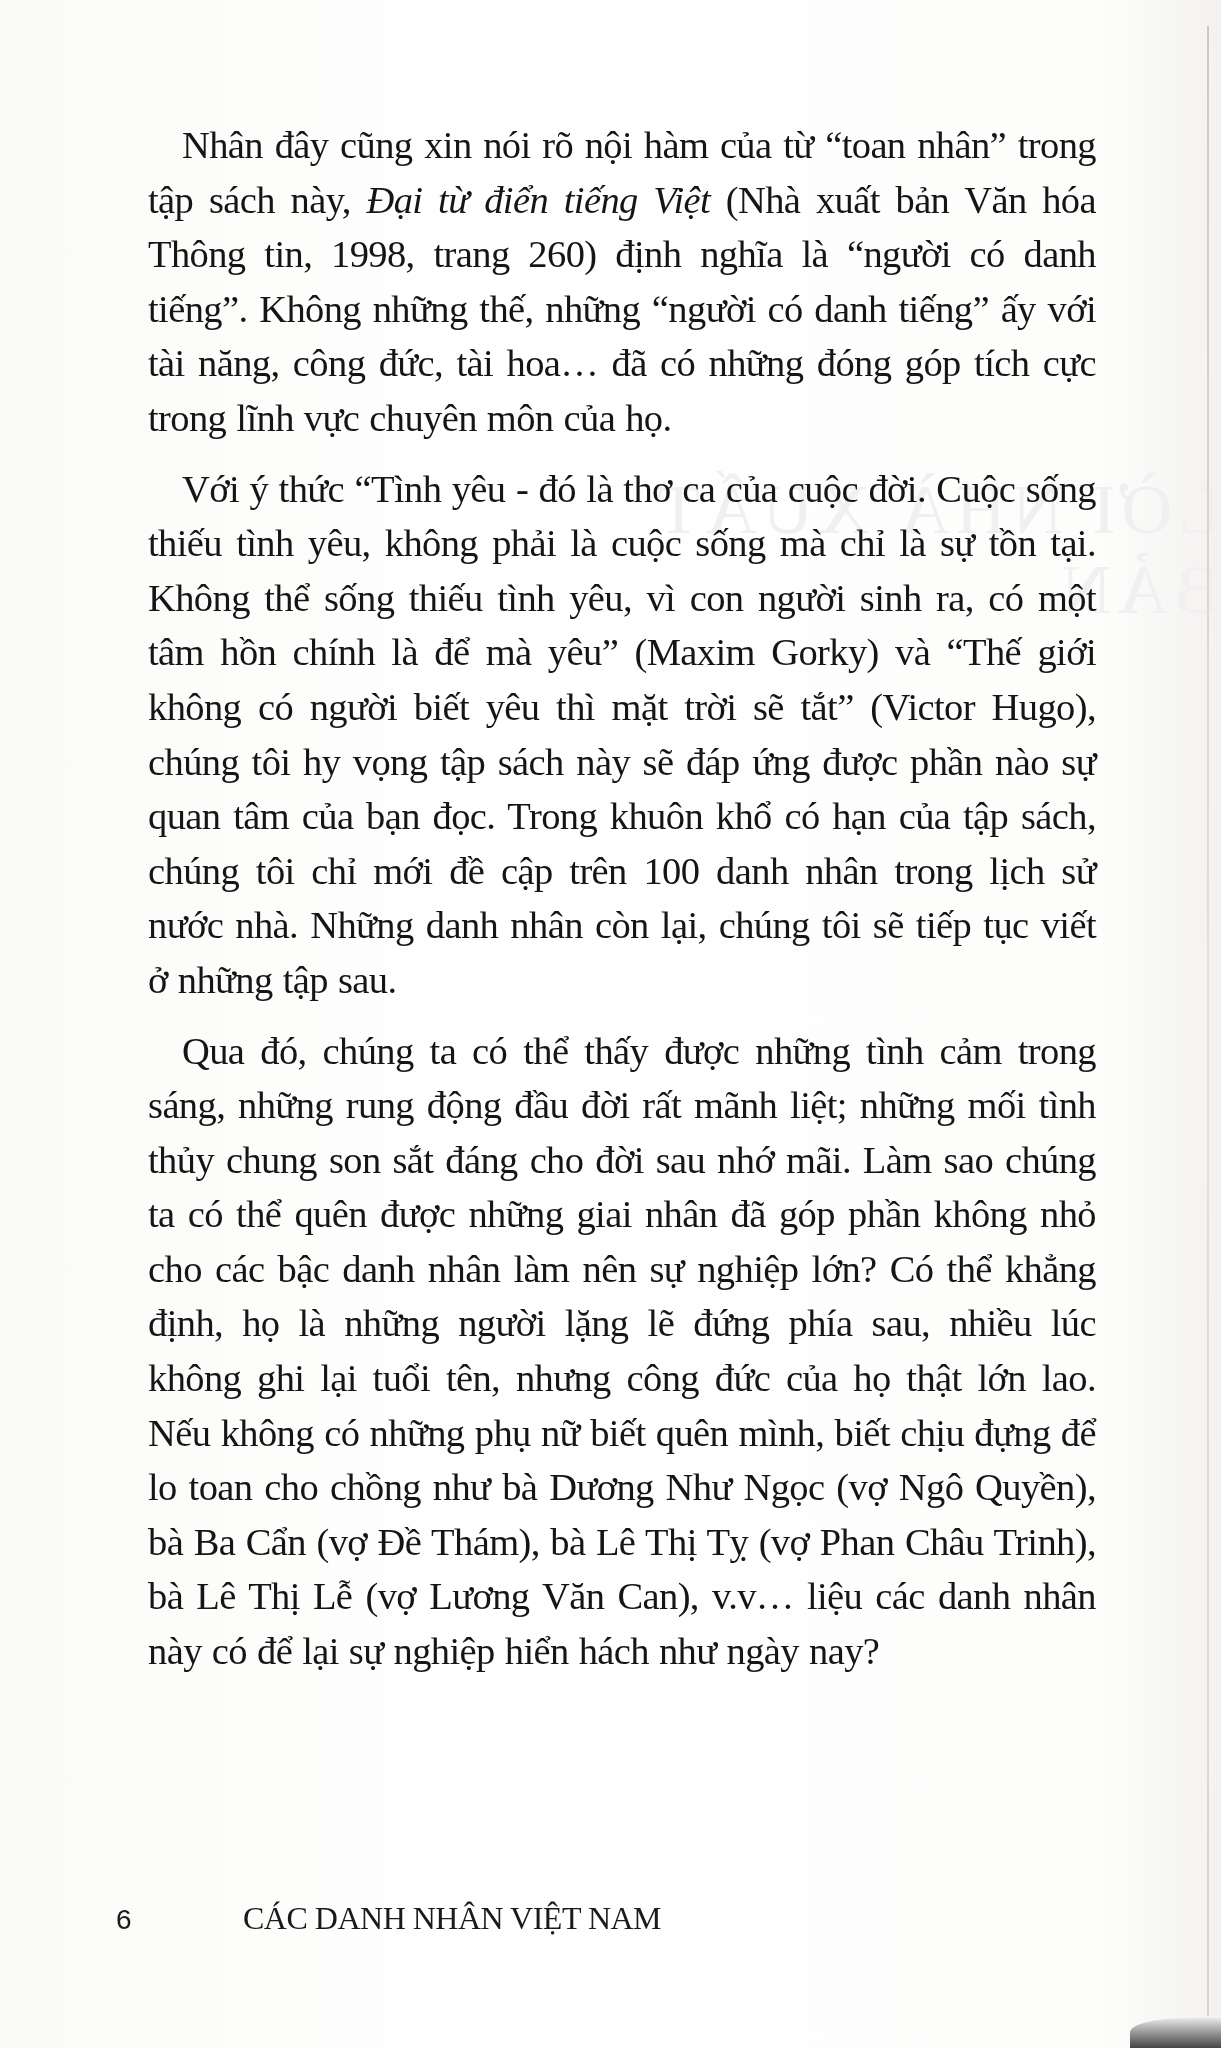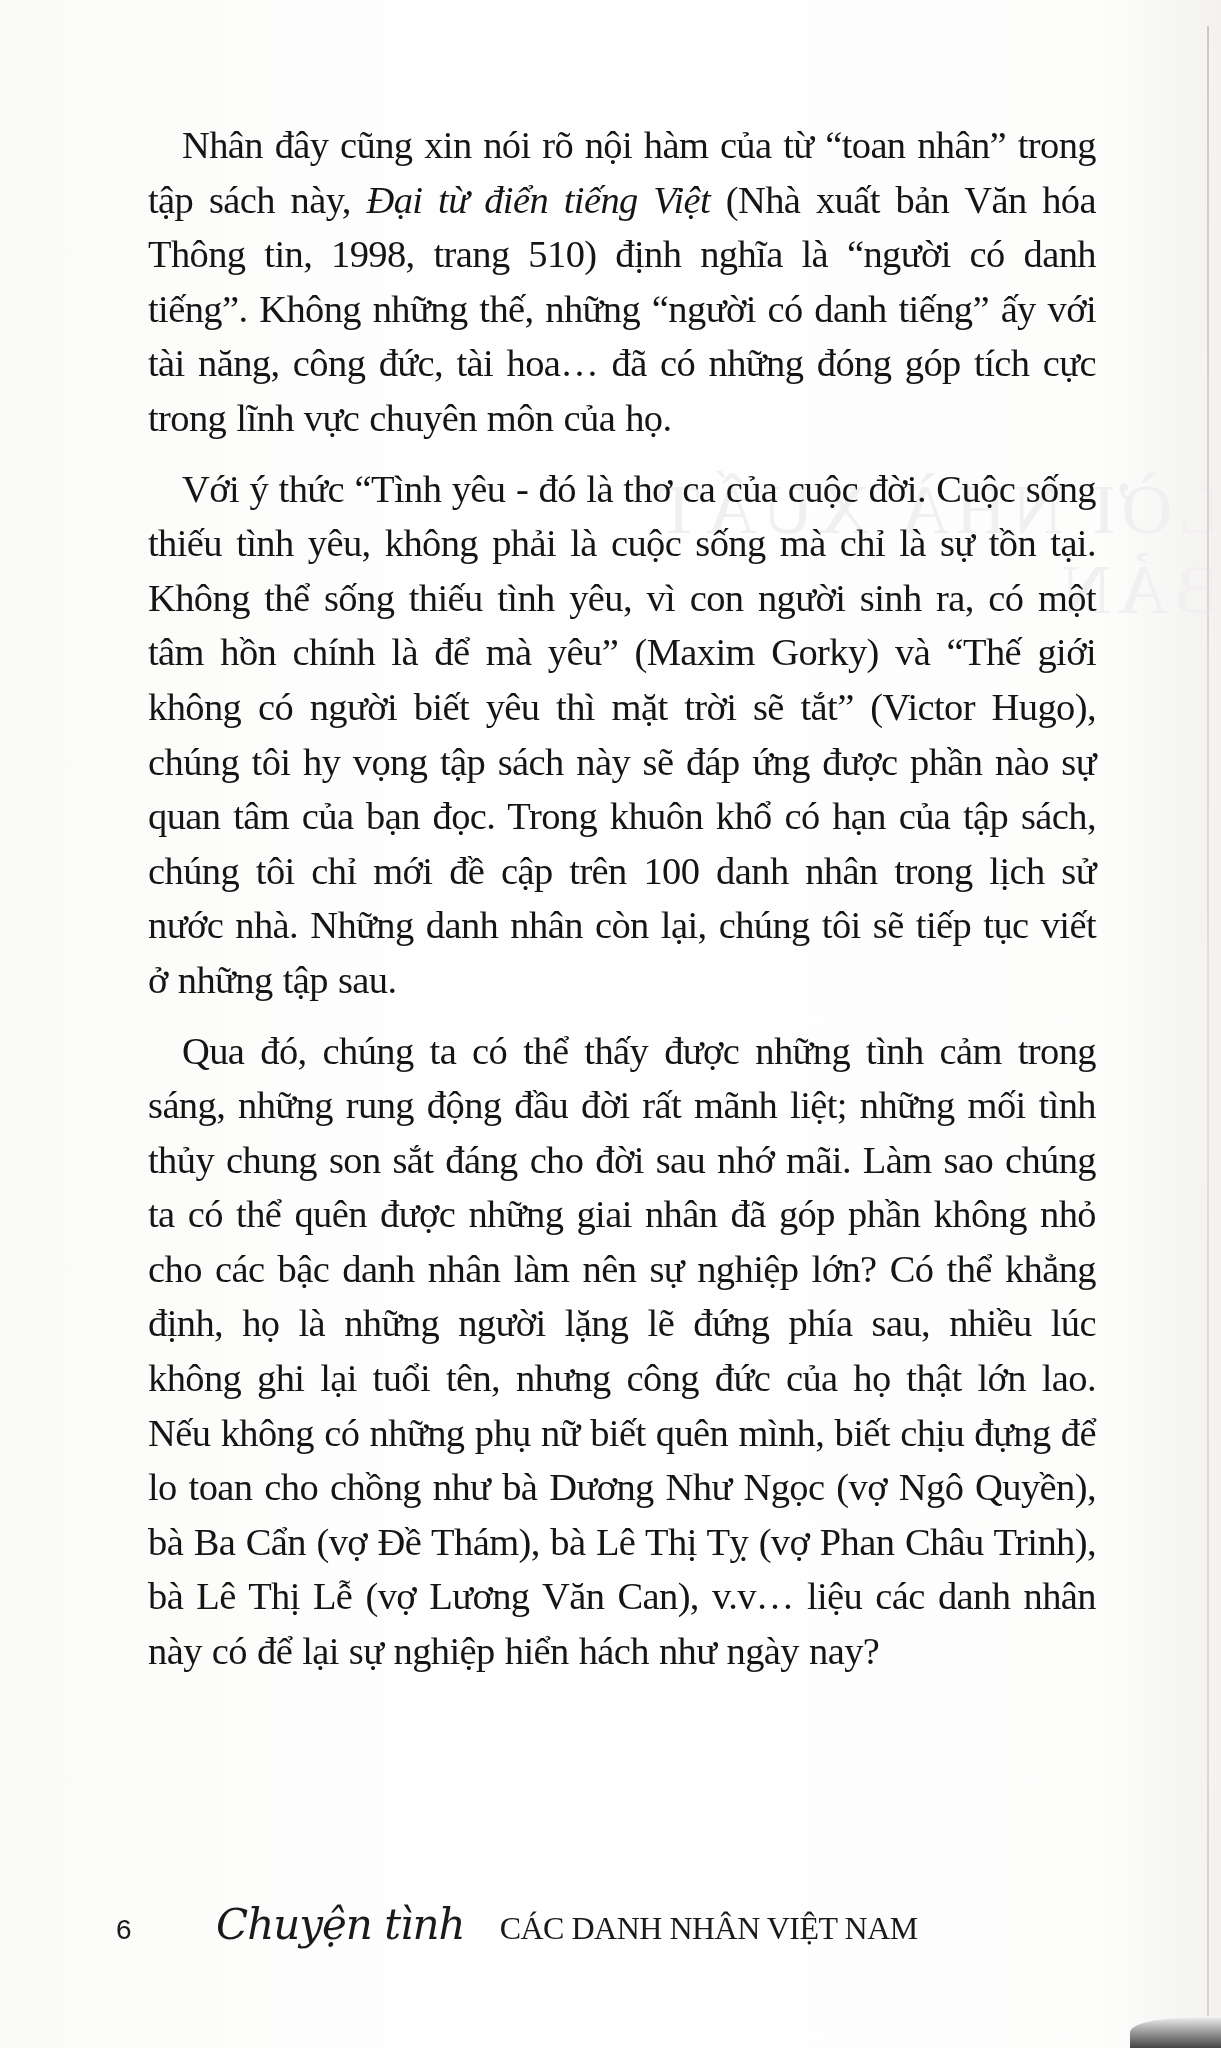--- a/index.html
+++ b/index.html
@@ -100,26 +100,25 @@
       margin-left: 27px;
     }
   </style>
 </head>
 <body>
 
 <div class="page">
   <div class="bleed">LỜI NHÀ XUẤT BẢN</div>
 
   <div class="body-text">
-    <p class="para"><span>Nhân đây cũng xin nói rõ nội hàm của từ “toan nhân” trong tập sách này, </span><em>Đại từ điển tiếng Việt</em><span> (Nhà xuất bản Văn hóa Thông tin, 1998, trang 510) định nghĩa là “người có danh tiếng”. Không những thế, những “người có danh tiếng” ấy với tài năng, công đức, tài hoa… đã có những đóng góp tích cực trong lĩnh vực chuyên môn của họ.</span></p>
+    <p class="para"><span>Nhân đây cũng xin nói rõ nội hàm của từ “toan nhân” trong tập sách này, </span><em>Đại từ điển tiếng Việt</em><span> (Nhà xuất bản Văn hóa Thông tin, 1998, trang 260) định nghĩa là “người có danh tiếng”. Không những thế, những “người có danh tiếng” ấy với tài năng, công đức, tài hoa… đã có những đóng góp tích cực trong lĩnh vực chuyên môn của họ.</span></p>
     <p class="para">Với ý thức “Tình yêu - đó là thơ ca của cuộc đời. Cuộc sống thiếu tình yêu, không phải là cuộc sống mà chỉ là sự tồn tại. Không thể sống thiếu tình yêu, vì con người sinh ra, có một tâm hồn chính là để mà yêu” (Maxim Gorky) và “Thế giới không có người biết yêu thì mặt trời sẽ tắt” (Victor Hugo), chúng tôi hy vọng tập sách này sẽ đáp ứng được phần nào sự quan tâm của bạn đọc. Trong khuôn khổ có hạn của tập sách, chúng tôi chỉ mới đề cập trên 100 danh nhân trong lịch sử nước nhà. Những danh nhân còn lại, chúng tôi sẽ tiếp tục viết ở những tập sau.</p>
     <p class="para">Qua đó, chúng ta có thể thấy được những tình cảm trong sáng, những rung động đầu đời rất mãnh liệt; những mối tình thủy chung son sắt đáng cho đời sau nhớ mãi. Làm sao chúng ta có thể quên được những giai nhân đã góp phần không nhỏ cho các bậc danh nhân làm nên sự nghiệp lớn? Có thể khẳng định, họ là những người lặng lẽ đứng phía sau, nhiều lúc không ghi lại tuổi tên, nhưng công đức của họ thật lớn lao. Nếu không có những phụ nữ biết quên mình, biết chịu đựng để lo toan cho chồng như bà Dương Như Ngọc (vợ Ngô Quyền), bà Ba Cẩn (vợ Đề Thám), bà Lê Thị Tỵ (vợ Phan Châu Trinh), bà Lê Thị Lễ (vợ Lương Văn Can), v.v… liệu các danh nhân này có để lại sự nghiệp hiển hách như ngày nay?</p>
   </div>
 
   <div class="footer">
     <span class="page-number">6</span>
-    <span class="running-script">Chuyện tình</span>
     <span class="running-caps">Các danh nhân Việt Nam</span>
   </div>
 
   <div class="page-edge"></div>
   <div class="bottom-shadow"></div>
 </div>
 
 </body></html>

